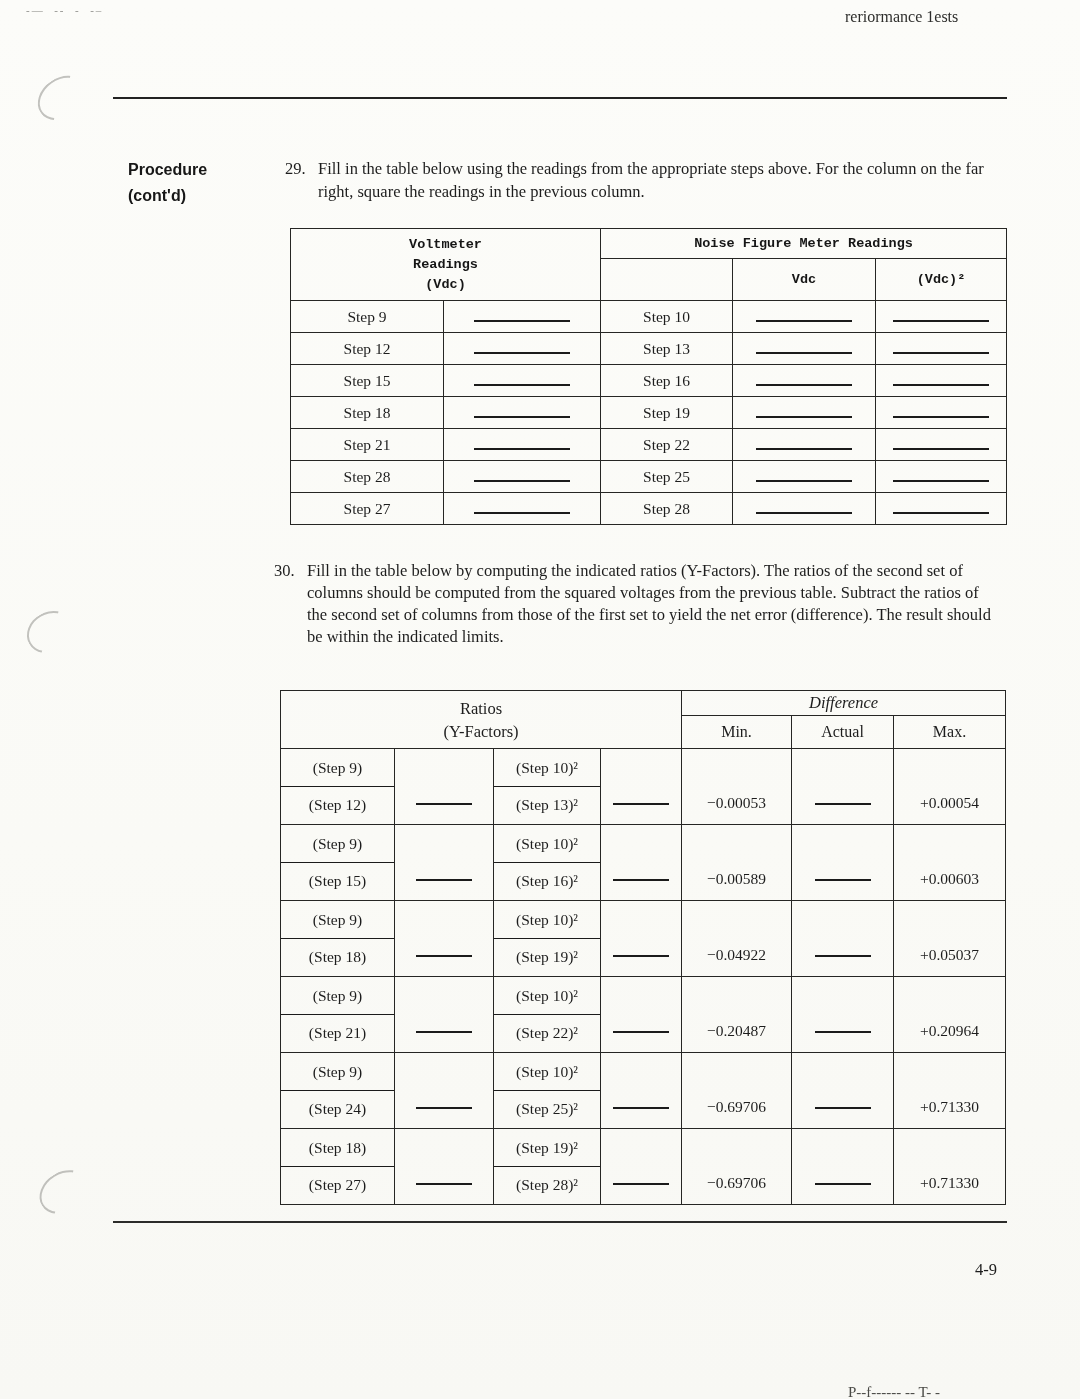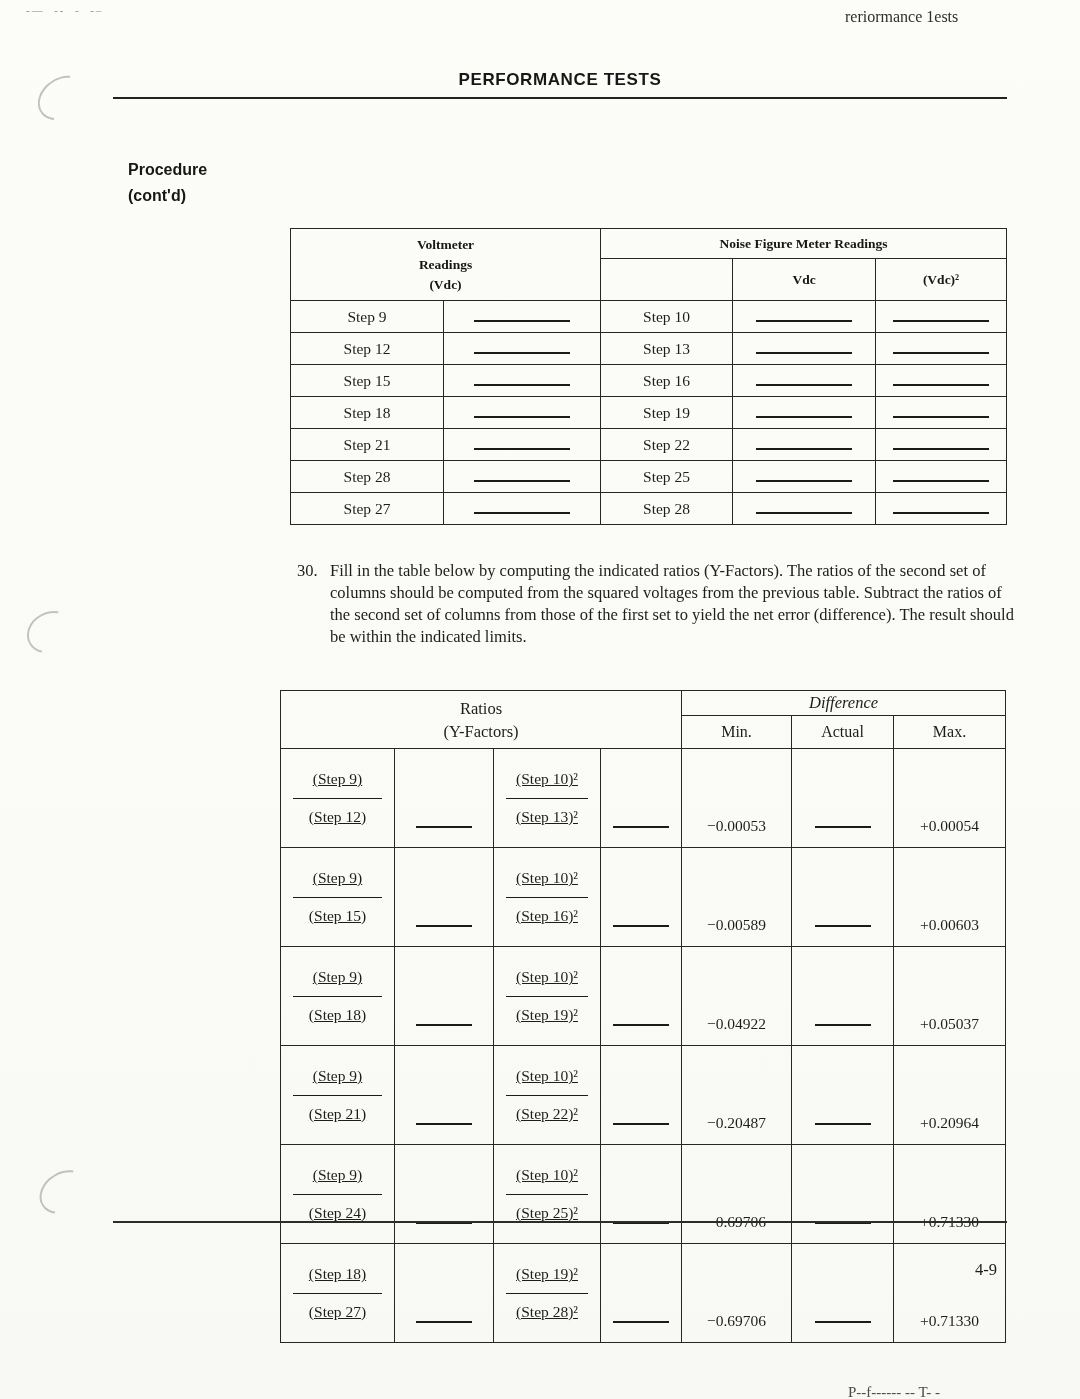--- a/index.html
+++ b/index.html
@@ -15,43 +15,43 @@
     font-family:"Liberation Sans", sans-serif; font-weight:bold; font-size:17px; letter-spacing:0.6px; color:#171717; }
   .title-rule { position:absolute; left:113px; top:97px; width:894px; height:2.4px; background:#222; }
   .section-title { position:absolute; left:128px; top:116px; font-family:"Liberation Sans", sans-serif;
     font-weight:bold; font-size:16.5px; letter-spacing:0.2px; color:#171717; }
   .margin-label { position:absolute; left:128px; top:157px; font-family:"Liberation Sans", sans-serif;
     font-weight:bold; font-size:16px; line-height:26px; color:#171717; }
   .step { position:absolute; font-size:16.5px; line-height:23px; }
   .step .step-num { position:absolute; left:0; top:0; }
   .step .step-text { display:block; margin-left:33px; }
   .step29 { left:285px; top:157px; width:722px; }
-  .step30 { left:297px; top:560px; width:724px; line-height:22px; }
+  .step30 { left:274px; top:560px; width:724px; line-height:22px; }
 
   
   .t1 { position:absolute; left:290px; top:228px; width:716px; border-collapse:collapse; table-layout:fixed; }
   .t1 th, .t1 td { border:1.6px solid #262624; }
-  .t1 thead th { font-family:Liberation Serif, serif; font-weight:bold; font-size:13.5px; color:#161616; text-align:center; }
+  .t1 thead th { font-family:Liberation Mono, monospace; font-weight:bold; font-size:13.5px; color:#161616; text-align:center; }
   .t1 .vm-head { vertical-align:middle; }
   .t1 .vm-head div { line-height:20px; }
   .t1 .nfm-head { height:30px; vertical-align:middle; }
   .t1 .sub { height:42px; vertical-align:middle; }
   .t1 tbody tr { height:32px;padding-left:28px; }
   .t1 tbody td { text-align:center; vertical-align:middle; font-size:15.5px; }
   .blank { display:inline-block; width:96px; height:0; border-bottom:2.4px solid #1b1b1b; }
 
   
   .t2 { position:absolute; left:280px; top:690px; width:725px; border-collapse:collapse; table-layout:fixed; font-size:15.5px; }
   .t2 th, .t2 td { border:1.6px solid #262624; }
   .t2 thead th { font-weight:normal; font-size:16.5px; }
   .t2 .ratios-head { vertical-align:middle; line-height:23px; }
   .t2 .diff-head { height:25px; vertical-align:middle;font-style:italic; }
   .t2 .diff-sub { height:33px; vertical-align:middle; font-size:16px; }
   .t2 tbody tr { height:76px; }
-  .frac-cell { padding:12px;text-decoration:underline; }
+  .frac-cell { padding:0; }
   .frac { display:flex; flex-direction:column; height:74px; }
   .frac .num, .frac .den { flex:1; display:flex; align-items:center; justify-content:center; }
   .frac .num { border-bottom:1.8px solid #1b1b1b; }
   .mid-cell { text-align:center; vertical-align:bottom; padding-bottom:15px; }
   .blank2 { display:inline-block; width:56px; height:0; border-bottom:2.2px solid #1b1b1b; }
   .val-cell { text-align:center; vertical-align:bottom; padding-bottom:12px; }
 
   .bottom-rule { position:absolute; left:113px; top:1221px; width:894px; height:1.8px; background:#2c2c2a; }
   .page-number { position:absolute; left:975px; top:1260px; font-size:16.5px; }
   .footer-left { position:absolute; left:130px; top:1416px; font-size:16.5px; }
@@ -67,29 +67,32 @@
 <body>
 
 <div class="page">
 
   <div class="corner-marks">-—  --  -  -–</div>
   <div class="running-header">reriormance 1ests</div>
   <div class="arc arc1"></div>
   <div class="arc arc2"></div>
   <div class="arc arc3"></div>
 
-  <h1 class="main-title">PERFORMANCE TESTS</h1>
   <div class="title-rule"></div>
 
 
   <div class="margin-label">
     <div>Procedure</div>
     <div>(cont'd)</div>
   </div>
 
+  <div class="step step29">
+    <span class="step-num">29.</span>
+    <span class="step-text">Fill in the table below using the readings from the appropriate steps above. For the column on the far right, square the readings in the previous column.</span>
+  </div>
 
   <table class="t1">
     <colgroup>
       <col style="width:153px">
         <col style="width:157px">
         <col style="width:132px">
         <col style="width:143px">
         <col style="width:131px">
     </colgroup>
     <thead>

